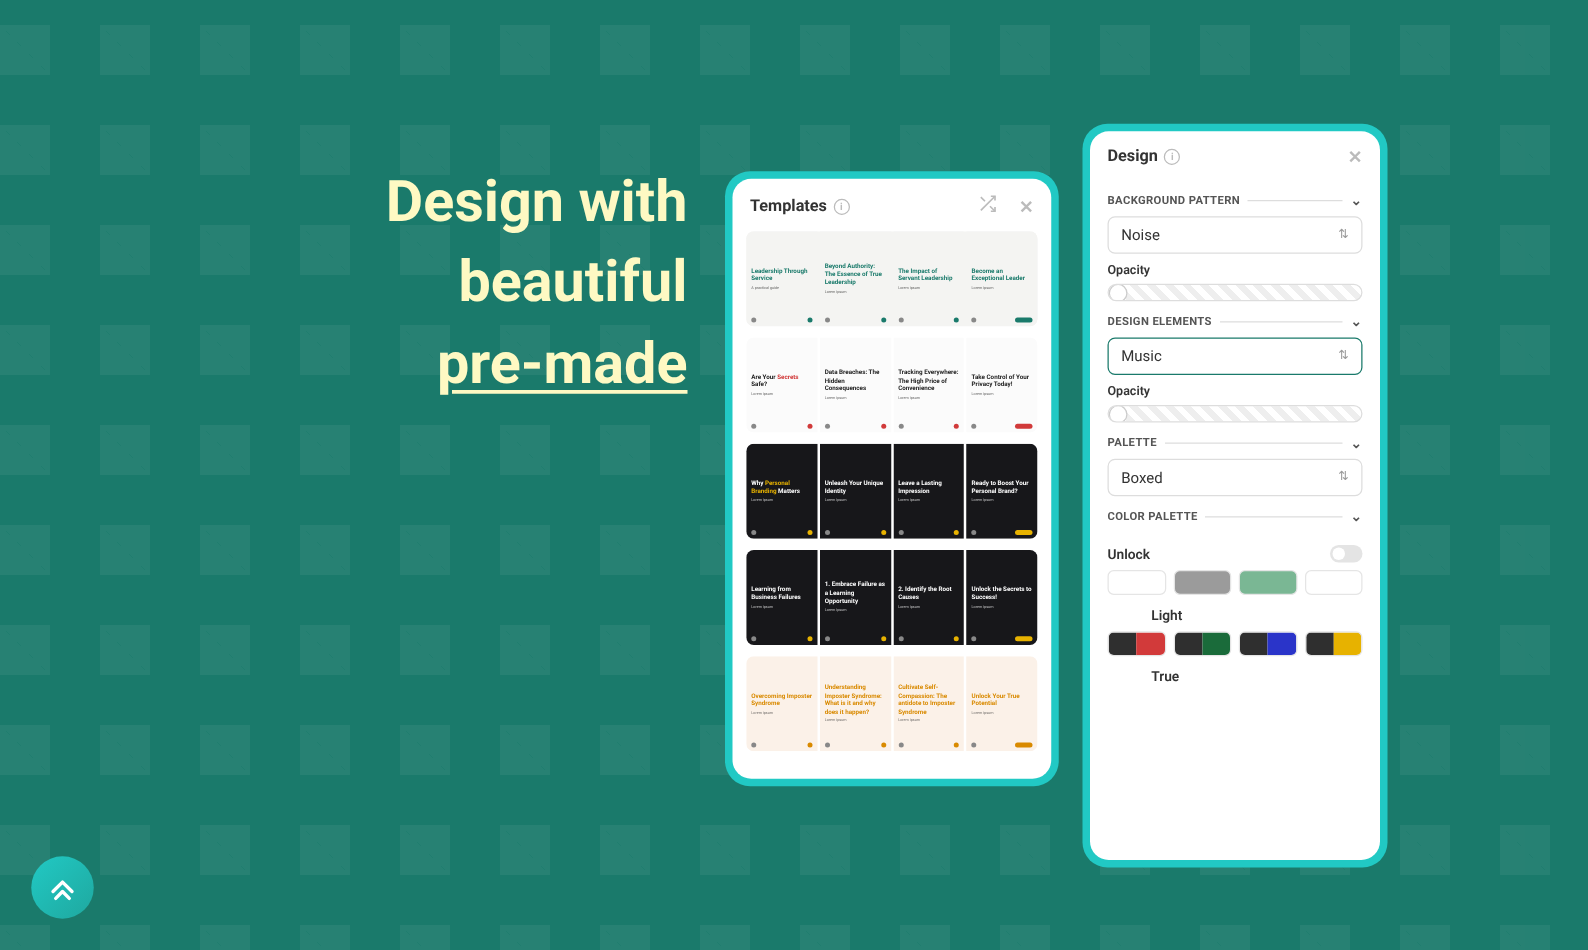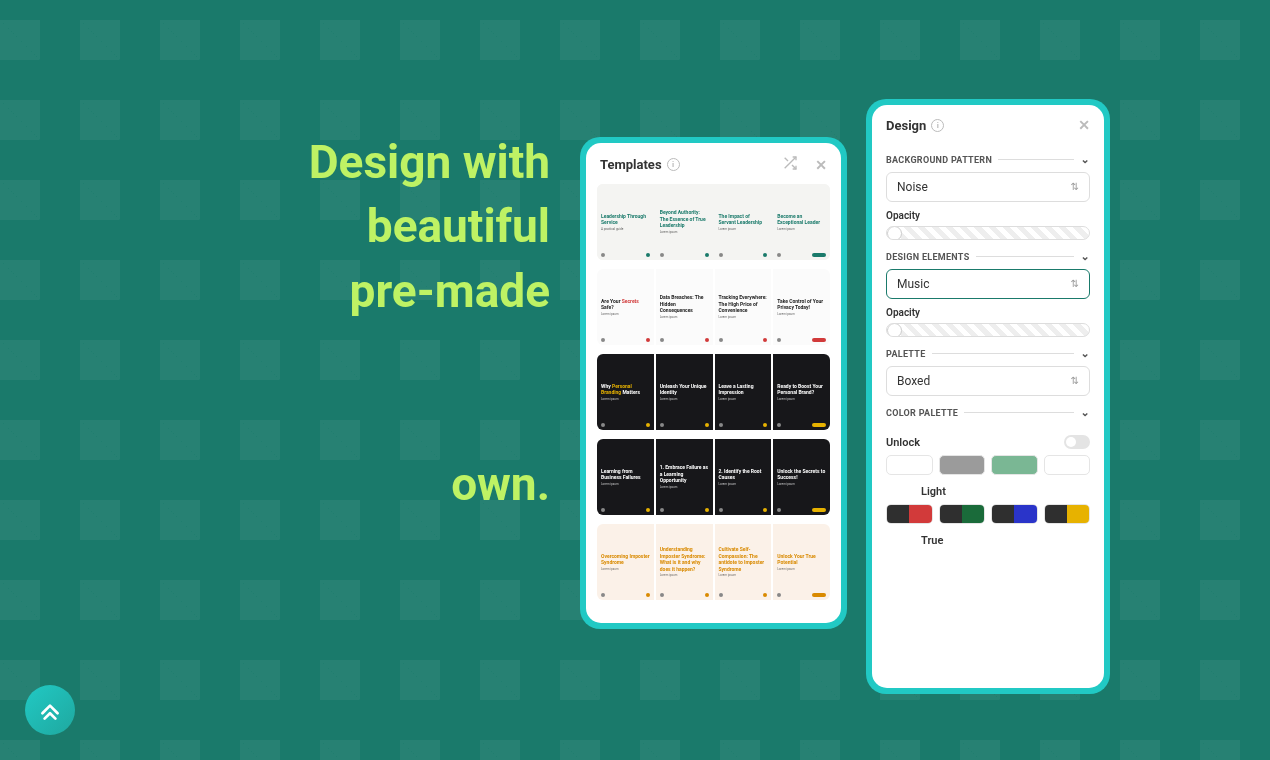--- a/index.html
+++ b/index.html
@@ -22,27 +22,28 @@
   background-position:0 20px,40px 20px,40px -20px,0 -20px;
   opacity:0.5;
 }
 
 .headline{
   position:absolute;
   left:0;
   top:130px;
   width:550px;
   text-align:right;
-  color:#bef264;
+  color:#fef9c3;
   font-size:46px;
   font-weight:700;
   line-height:1.4;
   padding-left:100px;
 }
 .headline .underline{
+  text-decoration:underline;
   text-decoration-thickness:3px;
   text-underline-offset:6px;
   margin-left:38px;
 }
 
 .phone{
   position:absolute;
   background:#21c9c4;
   border-radius:20px;
   padding:6px;
@@ -150,21 +151,20 @@
 <body>
 
 <div class="zigzag"></div>
 
 <div class="headline">
   <span>Design with</span><br>
   <span>beautiful</span><br>
   <span class="underline">pre-made</span><br>
   <br>
   <br>
-  <span>own.</span>
 </div>
 
 <div class="phone phone-1">
   <div class="phone-inner">
     <div class="panel-header">
       <span>Templates</span>
       <span class="info-icon">i</span>
       <span class="spacer"></span>
       <span class="header-btn">
         <svg width="16" height="16" viewBox="0 0 24 24" fill="none" stroke="#bbb" stroke-width="2">

